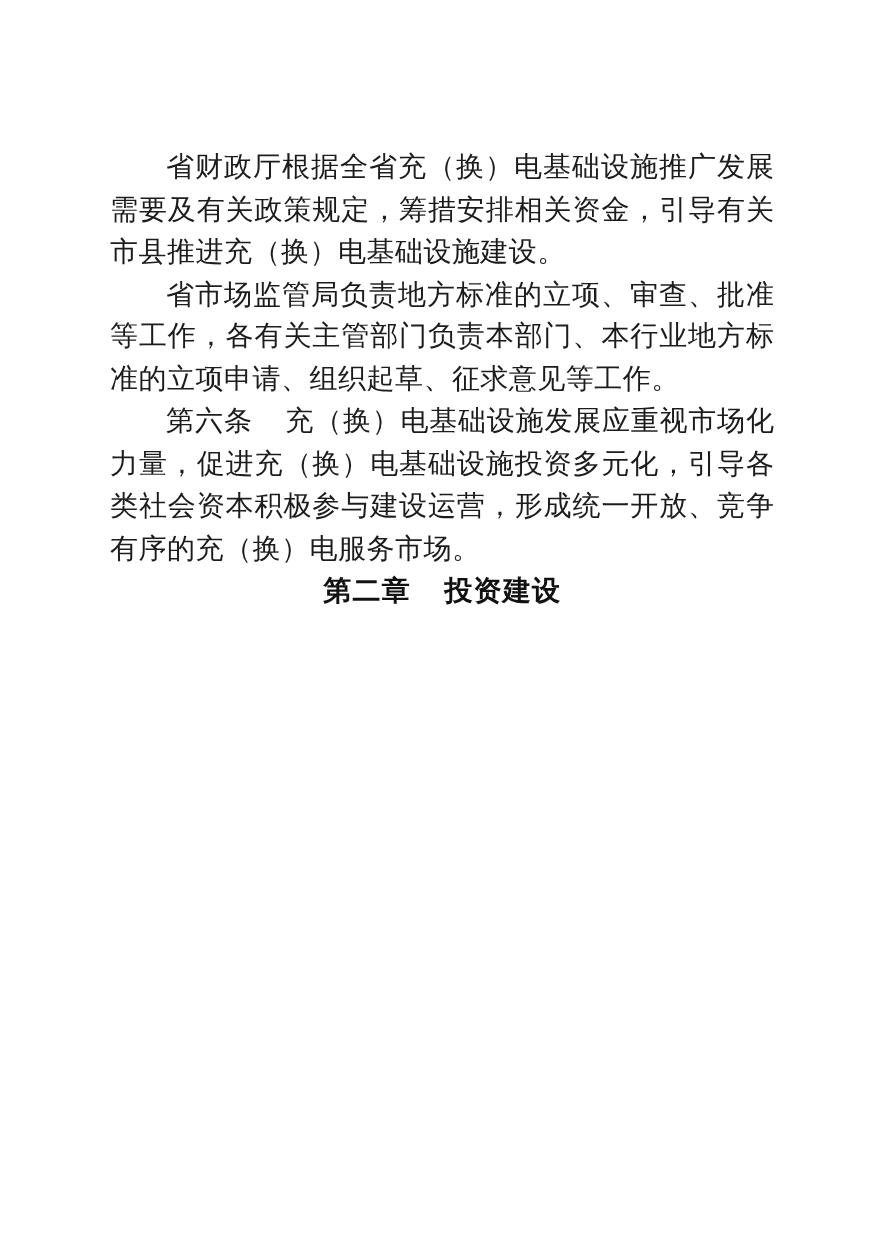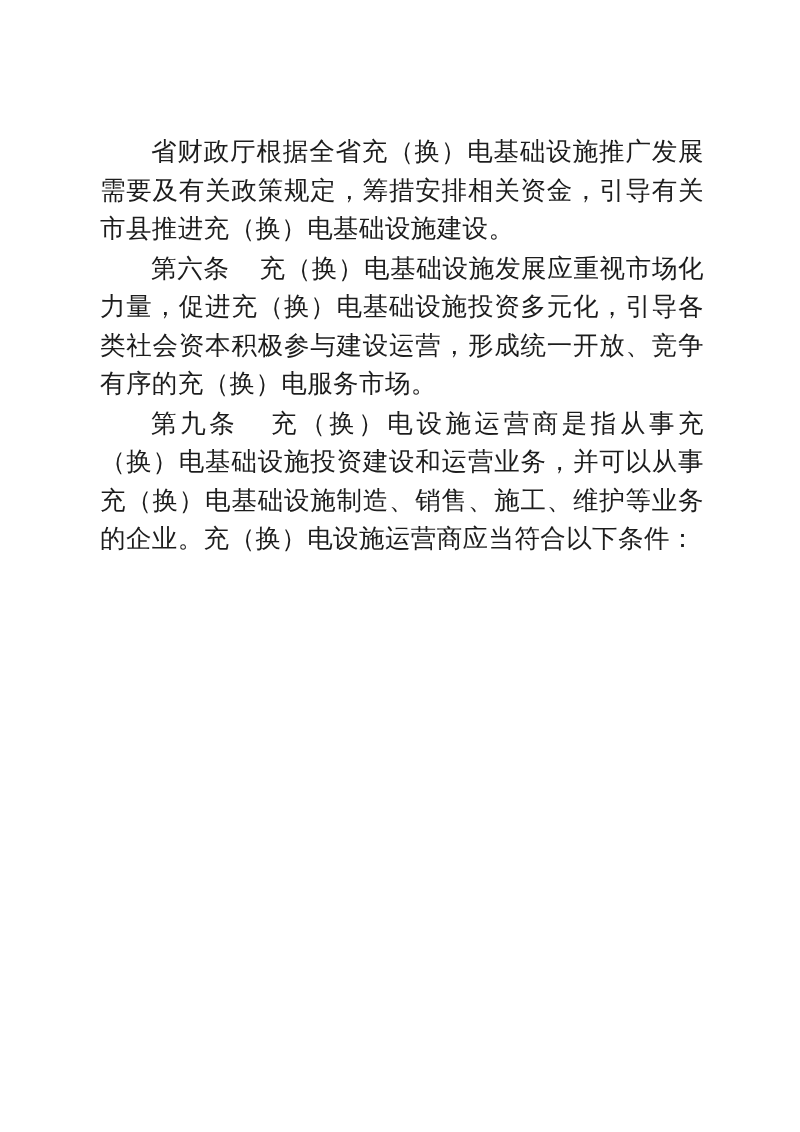--- a/index.html
+++ b/index.html
@@ -91,31 +91,32 @@
 </style>
 </head>
 <body>
 
 <div class="page">
 
   <div class="text-block">
 
     <p class="para">省财政厅根据全省充（换）电基础设施推广发展需要及有关政策规定，筹措安排相关资金，引导有关市县推进充（换）电基础设施建设。</p>
 
+    <p class="para">省市场监管局负责地方标准的立项、审查、批准等工作，各有关主管部门负责本部门、本行业地方标准的立项申请、组织起草、征求意见等工作。</p>
 
     <p class="para">
       <span class="article-no">第六条</span><span class="art-gap"></span><span>充（换）电基础设施发展应重视市场化力量，促进充（换）电基础设施投资多元化，引导各类社会资本积极参与建设运营，形成统一开放、竞争有序的充（换）电服务市场。</span>
     </p>
 
 
+    <p class="chapter-heading">
+      <span>第二章</span><span class="ch-gap"></span><span>投资建设</span>
+    </p>
 
 
-    <p class="para">
-      <span class="article-no">第九条</span><span class="art-gap"></span><span>充（换）电设施运营商是指从事充（换）电基础设施投资建设和运营业务，并可以从事充（换）电基础设施制造、销售、施工、维护等业务的企业。充（换）电设施运营商应当符合以下条件：</span>
-    </p>
 
   </div>
 
   <div class="page-footer">
     <span class="dash">—</span><span class="pnum">3</span><span class="dash">—</span>
   </div>
 
 </div>
 
 </body></html>

